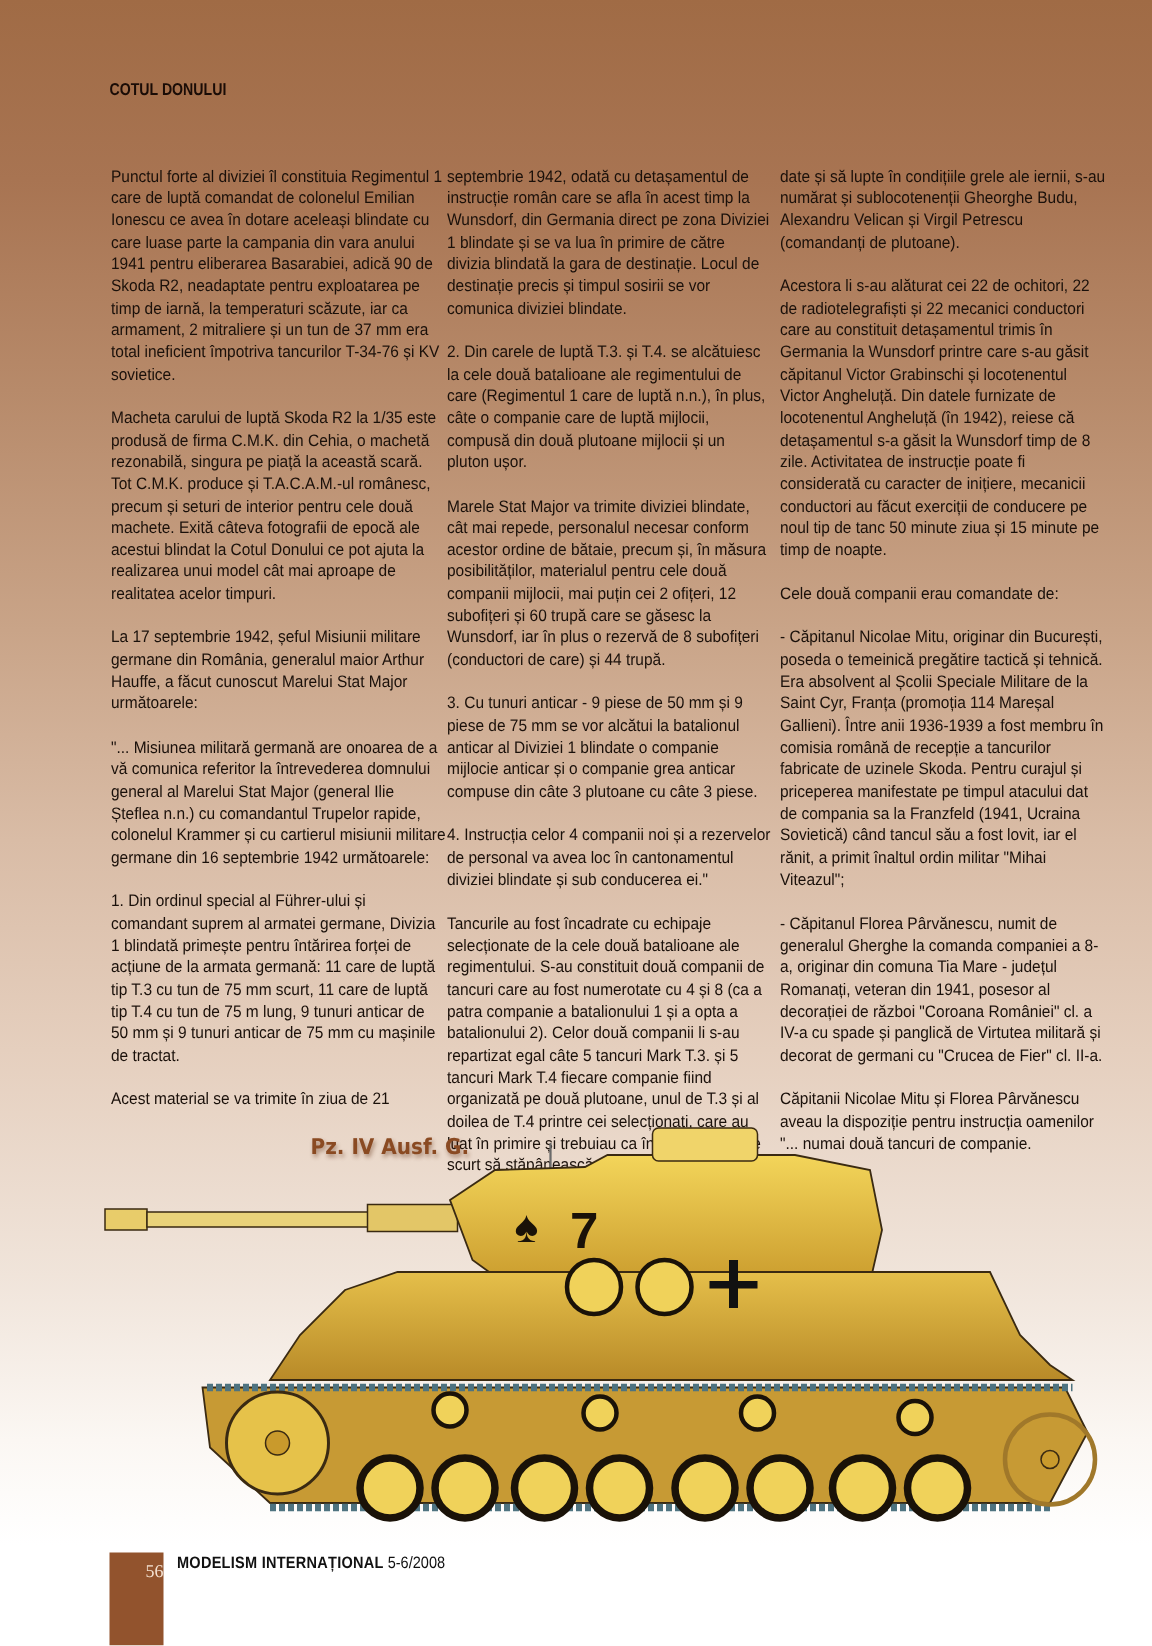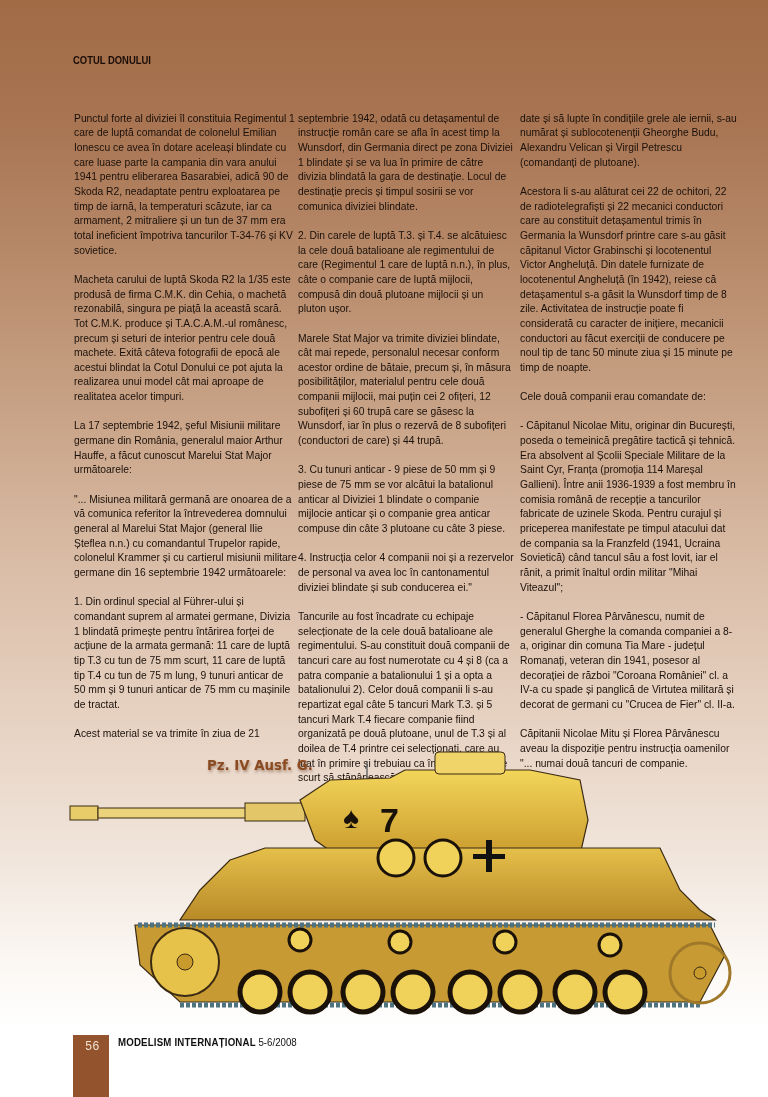--- a/index.html
+++ b/index.html
@@ -33,22 +33,22 @@
     font-size: 14.5px; color: #8a4a22;
     text-shadow: 1px 2px 3px rgba(90,40,10,0.45);
     transform: scaleX(0.92); transform-origin: left top;
   }
   .tank { position: absolute; left: 60px; top: 740px; width: 680px; height: 280px; }
   .footer-block {
     position: absolute; left: 73px; top: 1035px; width: 36px; height: 62px;
     background: #92532d;
   }
   .page-num {
-    position: absolute; left: 0; right: 0; top: 5px; text-align: left;
-    font-family: Liberation Mono, monospace; font-size: 12px; color: #f4e2d2; margin-left: 12px;
+    position: absolute; left: 0; right: 0; top: 5px; text-align: right;
+    font-family: Liberation Serif, serif; font-size: 12px; color: #f4e2d2;
   }
   .footer-text {
     position: absolute; left: 118px; top: 1036px; font-size: 11px; color: #111;
     transform: scaleX(0.88); transform-origin: left top; white-space: nowrap;
   }
   .footer-text .mag { font-weight: bold; letter-spacing: 0.2px; }
 </style>
 </head>
 <body>
 

